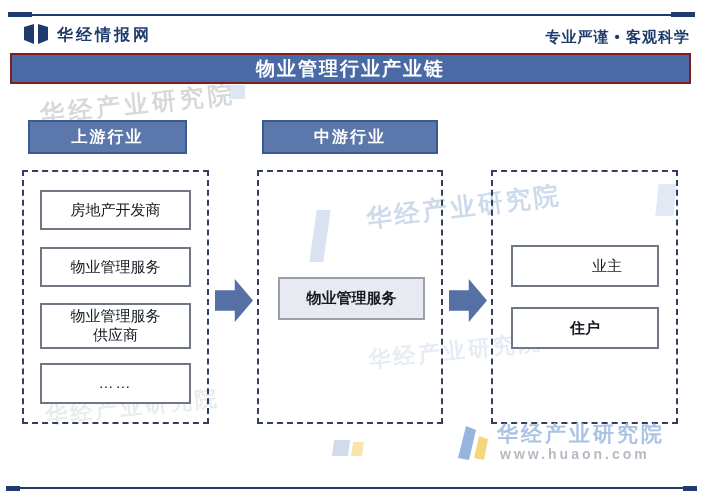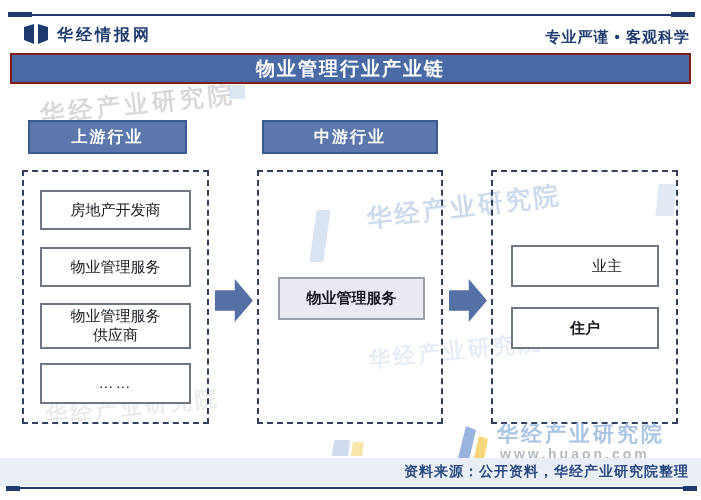--- a/index.html
+++ b/index.html
@@ -143,21 +143,18 @@
   <div class="flow-arrow a1"></div>
   <div class="flow-arrow a2"></div>
 
   <svg class="wm-cluster-logo" viewBox="0 0 40 40">
     <polygon points="6,36 14,4 24,8 17,38" fill="#86a6d8" opacity="0.85"></polygon>
     <polygon points="22,36 27,14 36,17 32,38" fill="#f3cf63" opacity="0.85"></polygon>
   </svg>
   <div class="wm-brand-big">华经产业研究院</div>
   <div class="wm-site">www.huaon.com</div>
 
-  <div class="source-bar">
-    <span>资料来源：公开资料，华经产业研究院整理</span>
-  </div>
 
   <div class="rule rule-thin bottom-rule-thin"></div>
   <div class="rule rule-cap bottom-cap-left"></div>
   <div class="rule rule-cap bottom-cap-right"></div>
 
 </div>
 
 </body></html>

